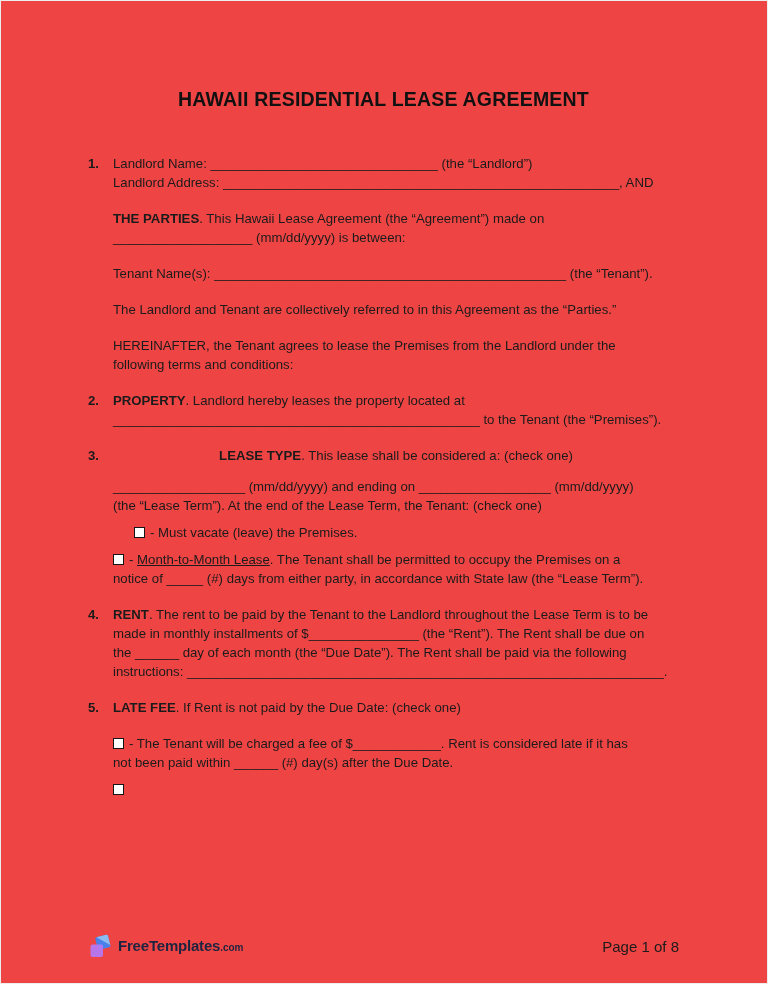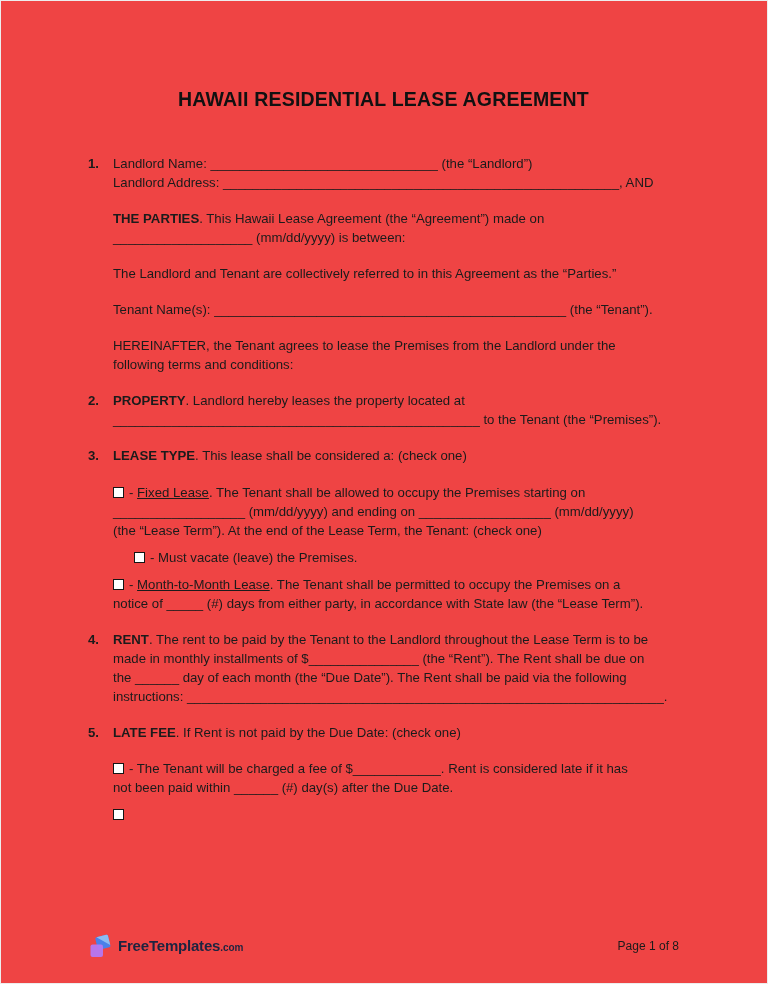--- a/index.html
+++ b/index.html
@@ -6,59 +6,59 @@
   html,body { width:768px; background:#fff; }
   body { font-family:"Liberation Sans", sans-serif; color:#1b1b1b; }
   .page { position:relative; width:768px; height:984px; background:#ef4444;
           padding:88px 89px 12px 88px; box-shadow: inset 0 0 0 1px #ededed; overflow:hidden; }
   .doc-title { font-size:19.5px; font-weight:700; text-align:center; letter-spacing:.2px;
                color:#111; margin-bottom:43px; white-space:nowrap; }
   .section { display:flex; font-size:13.2px; line-height:19px; }
   .sec-num { flex:0 0 25px; width:25px; font-weight:700; }
   .sec-body { flex:1; min-width:0; }
   .para { margin-bottom:17px; }
-  .mb18 { margin-bottom:18px; }
+  .mb18 { margin-bottom:12px;text-align:center; }
   .check-item { margin-bottom:8px; }
   .sub { margin-left:21px; }
   .ln { display:block; white-space:nowrap; }
   .b { font-weight:700; }
   .u { text-decoration:underline; }
   .cb { display:inline-block; width:11px; height:11px; border:1.6px solid #141414;
         margin-right:5px; vertical-align:-1px; background:#fff; }
   .footer { position:absolute; left:89px; right:89px; bottom:26px;
             display:flex; justify-content:space-between; align-items:center; }
   .brand { display:flex; align-items:center; gap:6px; }
   .brand-text { white-space:nowrap; }
   .brand-name { font-size:15px; font-weight:700; color:#1d2440; letter-spacing:-0.2px; }
   .brand-tld { font-size:10px; font-weight:700; color:#1d2440; }
-  .page-num { font-size:12px; color:#1b1b1b;text-align:center; }
+  .page-num { font-size:15px; color:#1b1b1b;text-align:center; }
 </style>
 </head>
 <body>
 
 <div class="page">
 
   <h1 class="doc-title">HAWAII RESIDENTIAL LEASE AGREEMENT</h1>
 
   <div class="section">
     <div class="sec-num">1.</div>
     <div class="sec-body">
       <div class="para">
         <span class="ln">Landlord Name: _______________________________ (the “Landlord”)</span>
         <span class="ln">Landlord Address: ______________________________________________________, AND</span>
       </div>
       <div class="para">
         <span class="ln"><span class="b">THE PARTIES</span><span>. This Hawaii Lease Agreement (the “Agreement”) made on</span></span>
         <span class="ln">___________________ (mm/dd/yyyy) is between:</span>
       </div>
       <div class="para">
-        <span class="ln">The Landlord and Tenant are collectively referred to in this Agreement as the “Parties.”</span>
+        <span class="ln">Tenant Name(s): ________________________________________________ (the “Tenant”).</span>
       </div>
       <div class="para">
-        <span class="ln">Tenant Name(s): ________________________________________________ (the “Tenant”).</span>
+        <span class="ln">The Landlord and Tenant are collectively referred to in this Agreement as the “Parties.”</span>
       </div>
       <div class="para">
         <span class="ln">HEREINAFTER, the Tenant agrees to lease the Premises from the Landlord under the</span>
         <span class="ln">following terms and conditions:</span>
       </div>
     </div>
   </div>
 
   <div class="section">
     <div class="sec-num">2.</div>
@@ -71,21 +71,20 @@
   </div>
 
   <div class="section">
     <div class="sec-num">3.</div>
     <div class="sec-body">
       <div class="para mb18">
         <span class="ln"><span class="b">LEASE TYPE</span><span>. This lease shall be considered a: (check one)</span></span>
       </div>
 
       <div class="check-item">
-        <span class="ln"><span class="cb"></span><span>- </span><span class="u">Fixed Lease</span><span>. The Tenant shall be allowed to occupy the Premises starting on</span></span>
         <span class="ln">__________________ (mm/dd/yyyy) and ending on __________________ (mm/dd/yyyy)</span>
         <span class="ln">(the “Lease Term”). At the end of the Lease Term, the Tenant: (check one)</span>
       </div>
 
 
       <div class="check-item sub">
         <span class="ln"><span class="cb"></span><span>- Must vacate (leave) the Premises.</span></span>
       </div>
 
       <div class="para">

